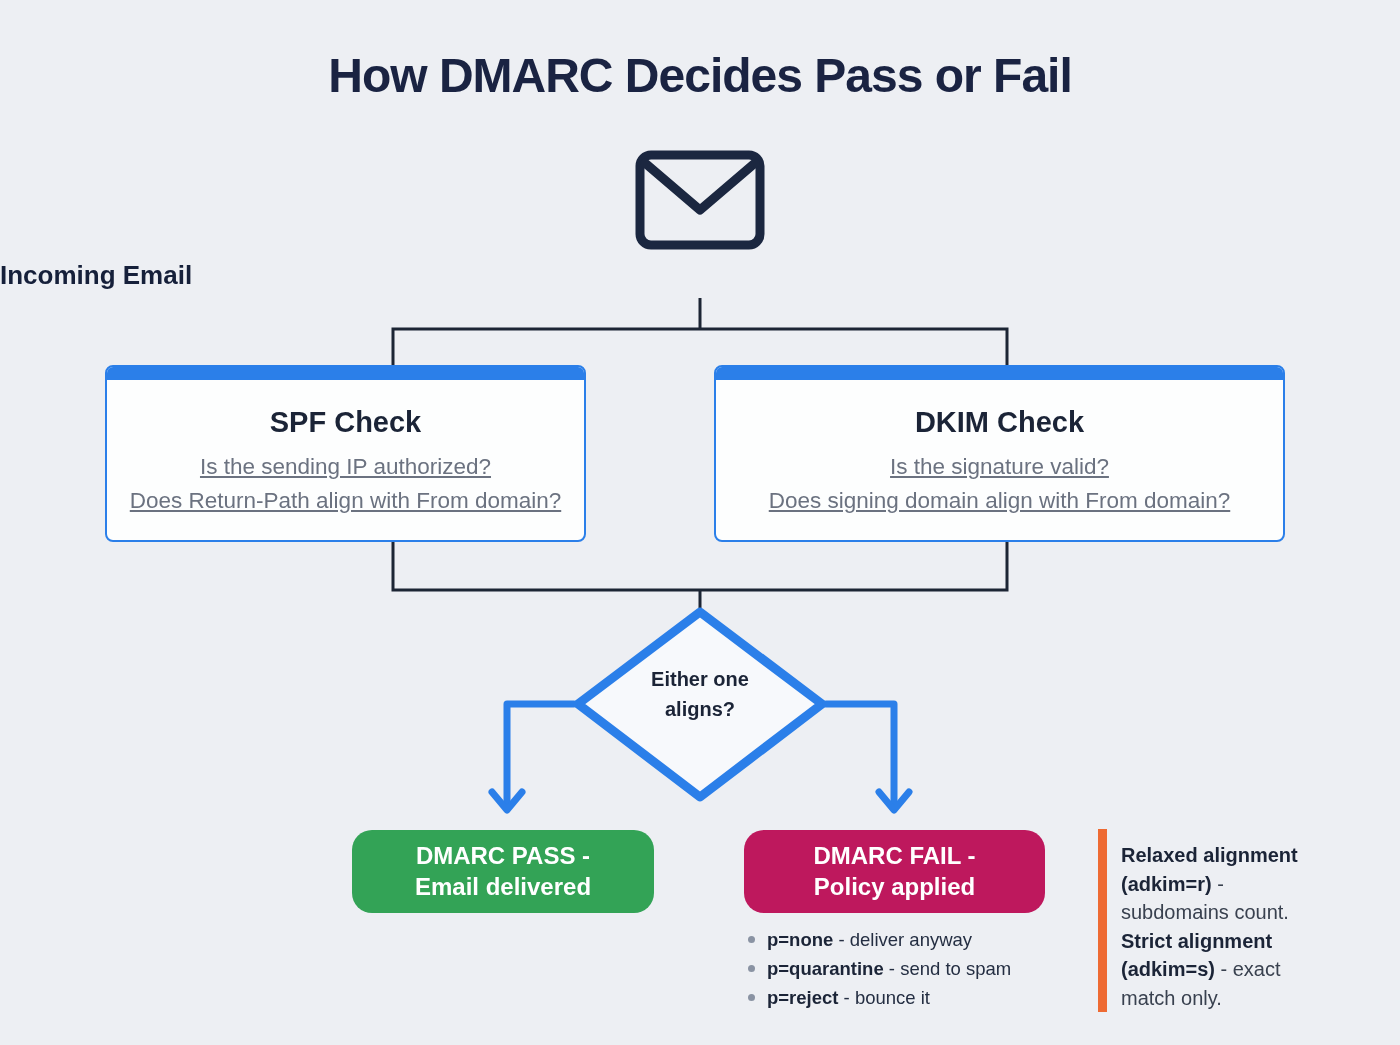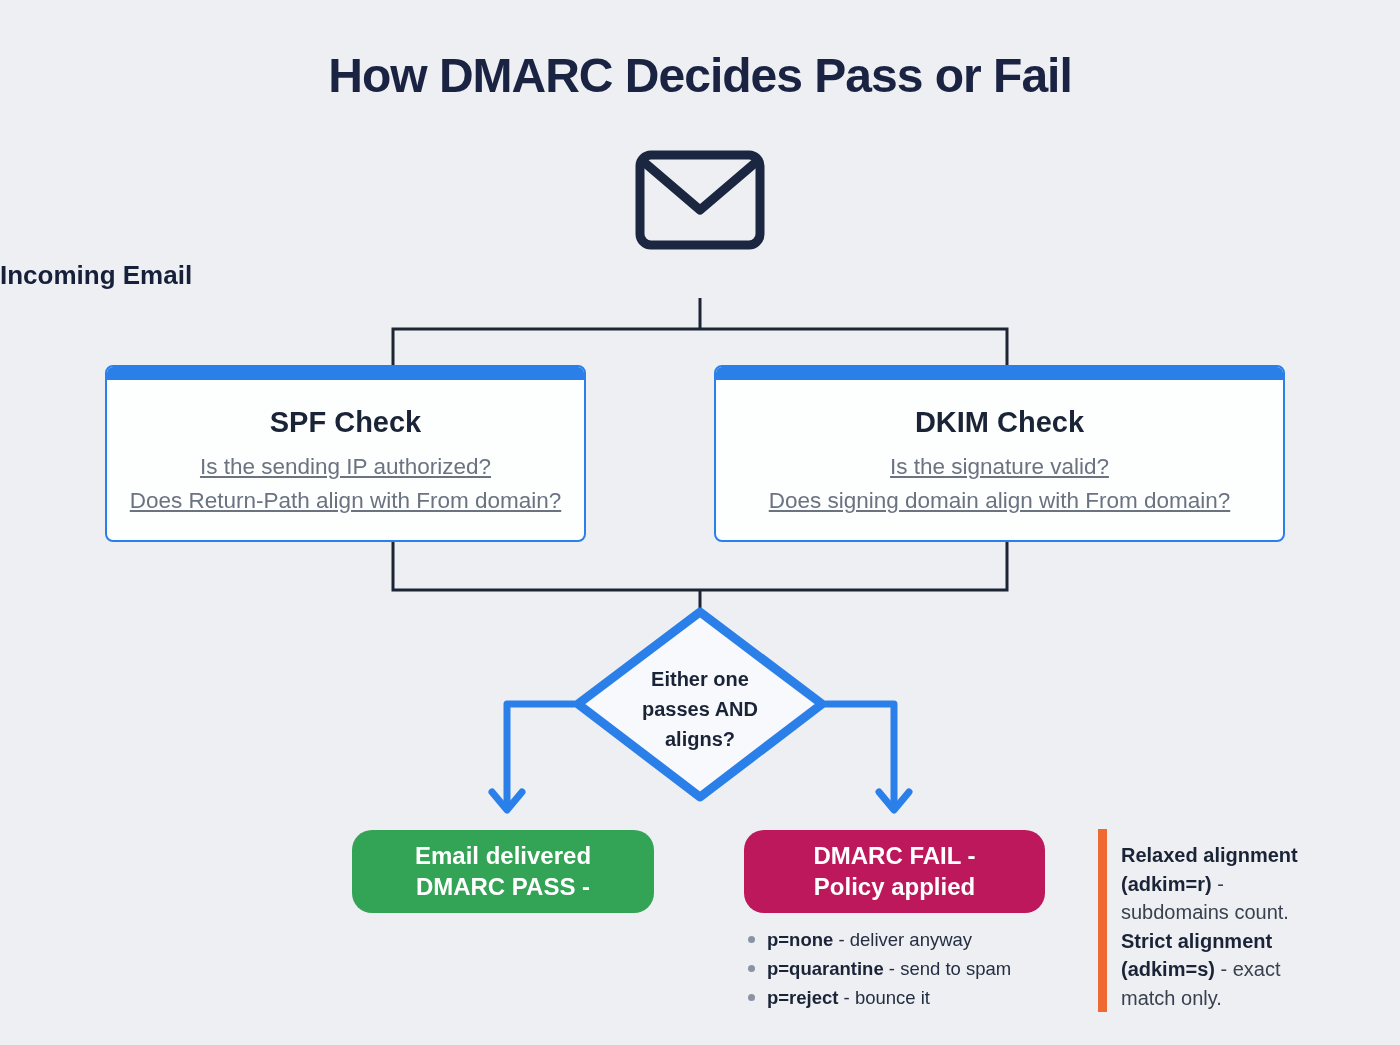--- a/index.html
+++ b/index.html
@@ -128,27 +128,26 @@
     <div class="bar"></div>
     <div class="check-title">DKIM Check</div>
     <div class="check-sub">
       <div>Is the signature valid?</div>
       <div>Does signing domain align with From domain?</div>
     </div>
   </div>
 
   <div class="decision-text">
     <div>Either one</div>
-    <div>passes AND</div>
     <div>aligns?</div>
   </div>
 
   <div class="outcome outcome-pass" style="background: rgb(51, 163, 86);">
+    <div>DMARC PASS -</div>
     <div>Email delivered</div>
-    <div>DMARC PASS -</div>
   </div>
   <div class="outcome outcome-fail" style="background: #be185d;">
     <div>DMARC FAIL -</div>
     <div>Policy applied</div>
   </div>
 
   <ul class="policy-list" id="policy-list">
       <li>
         <span class="dot"></span>
         <span class="txt"><b>p=none</b> - deliver anyway</span>

